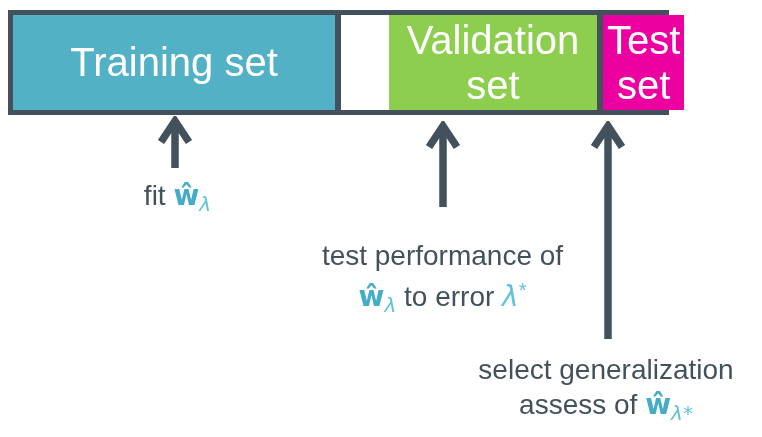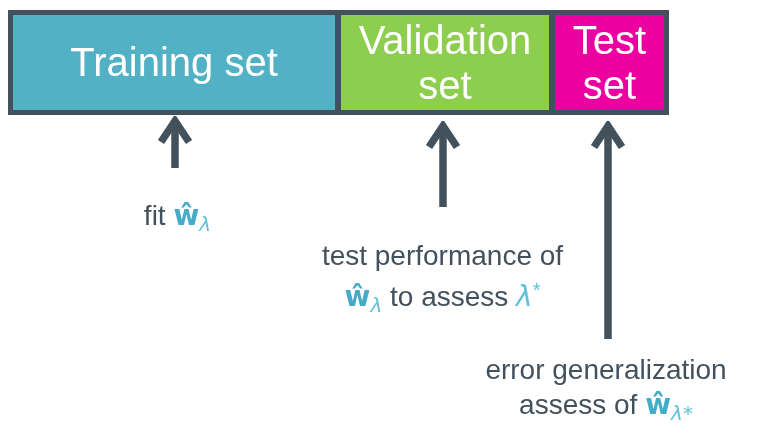--- a/index.html
+++ b/index.html
@@ -85,21 +85,21 @@
 </style>
 </head>
 <body>
 
 <div class="canvas">
 
   <div class="bar">
     <div class="seg seg-training" style="background-color: rgb(82, 177, 196);">
       <span class="seg-label">Training set</span>
     </div>
-    <div class="seg seg-validation" style="background-color: rgb(141, 206, 79);">
+    <div class="seg seg-validation" style="background-color: rgb(141, 206, 79); margin-left: 48px;">
       <span class="seg-label">Validation set</span>
     </div>
     <div class="seg seg-test" style="background-color: rgb(236, 0, 159);">
       <span class="seg-label">Test set</span>
     </div>
   </div>
 
   <div class="arrow-wrap" style="left:153px; top:116px;">
     <svg width="44" height="54" viewBox="0 0 44 54">
       <line class="arrow-stroke" x1="22" y1="8" x2="22" y2="52"></line>
@@ -114,31 +114,31 @@
     </svg>
   </div>
 
   <div class="arrow-wrap" style="left:586px; top:121px;">
     <svg width="44" height="220" viewBox="0 0 44 220">
       <line class="arrow-stroke" x1="22" y1="8" x2="22" y2="218"></line>
       <polyline class="arrow-stroke" points="8,26 22,5 36,26"></polyline>
     </svg>
   </div>
 
-  <div class="note" style="left:115px; top:178px; width:125px;margin-top:20px;">
+  <div class="note" style="left:115px; top:178px; width:125px;">
     <span>fit </span><span class="w-hat">ŵ</span><span class="sub">λ</span>
   </div>
 
   <div class="note" style="left:280px; top:218px; width:325px;margin-top:20px;">
     <div>test performance of</div>
     <div>
-      <span class="w-hat">ŵ</span><span class="sub">λ</span><span> to assess </span><span class="lam">λ</span><span class="sup-star">*</span>
+      <span class="w-hat">ŵ</span><span class="sub">λ</span><span> to error </span><span class="lam">λ</span><span class="sup-star">*</span>
     </div>
   </div>
 
   <div class="note" style="left:450px; top:352px; width:312px;">
-    <div>error generalization</div>
+    <div>select generalization</div>
     <div>
       <span>assess of </span><span class="w-hat">ŵ</span><span class="sub">λ*</span>
     </div>
   </div>
 
 </div>
 
 </body></html>

